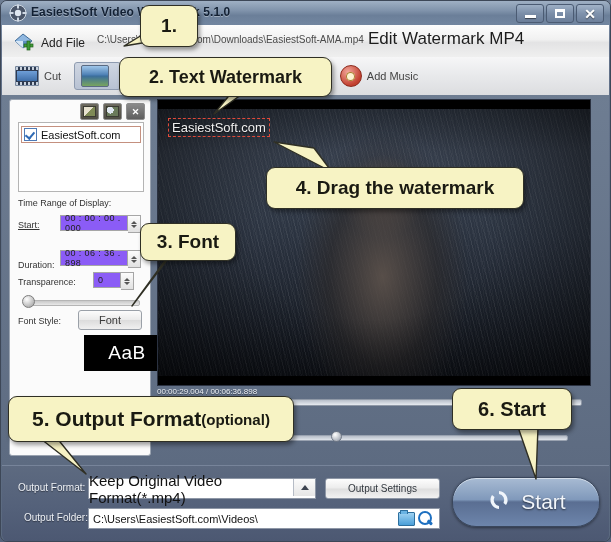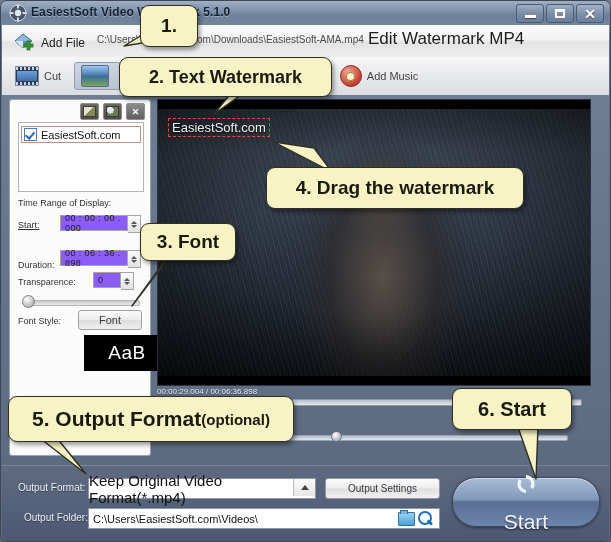--- a/index.html
+++ b/index.html
@@ -252,21 +252,21 @@
   .ico-search:before{content:"";position:absolute;left:0;top:0;width:10px;height:10px;
     border:2px solid #1d6fc0;border-radius:50%;}
   .ico-search:after{content:"";position:absolute;left:9px;top:10px;width:6px;height:2.5px;
     background:#1d6fc0;transform:rotate(45deg);border-radius:1px;}
   .start-btn{
     position:absolute;left:452px;top:477px;width:146px;height:48px;border-radius:24px;
     border:1px solid #39465c;
     background:linear-gradient(180deg,#9fb3cd 0%,#7d94b4 40%,#5d7characters 41%,#54668a 100%);
     background:linear-gradient(180deg,#a8bbd3 0%,#8099bb 45%,#5a6e92 50%,#6d85ab 100%);
     box-shadow:inset 0 1px 0 rgba(255,255,255,.5), 0 1px 3px rgba(0,0,0,.45);
-    display:flex;align-items:center;justify-content:center;gap:9px;flex-direction:column;
+    display:flex;align-items:center;justify-content:center;gap:9px;
   }
   .start-label{font-size:21px;color:#f2f6fb;text-shadow:0 1px 2px rgba(0,0,0,.6);}
   
   .callout{
     position:absolute;background:#f7f3c4;border:1px solid #2f2f24;border-radius:9px;
     box-shadow:2px 3px 4px rgba(0,0,0,.38);
     display:flex;align-items:center;justify-content:center;
     color:#1a1a12;font-weight:bold;z-index:40;
   }
   .callout .sub{font-weight:bold;font-size:.72em;}

